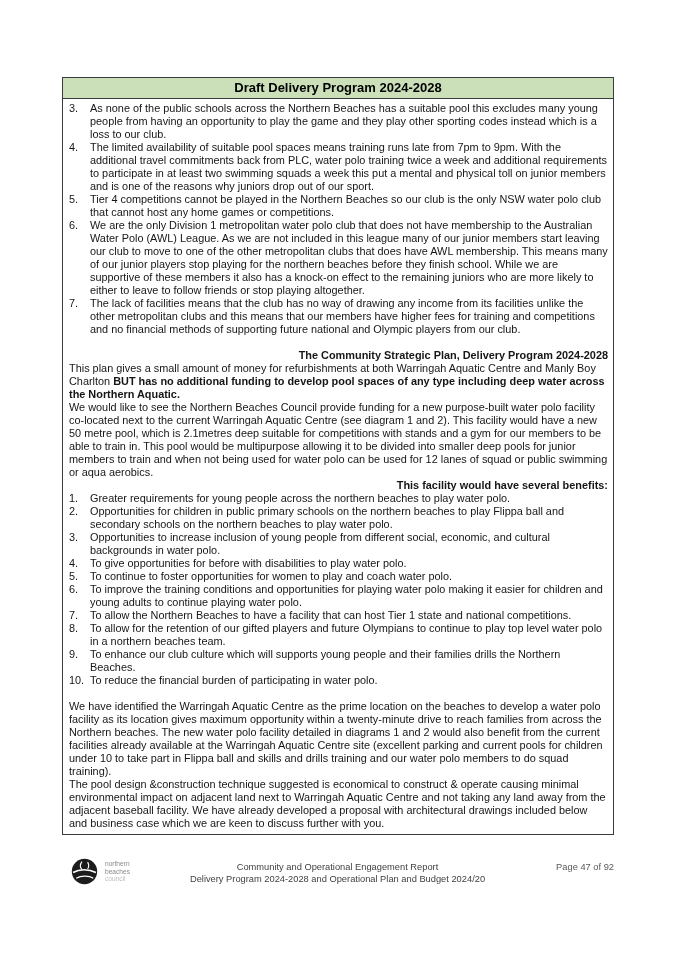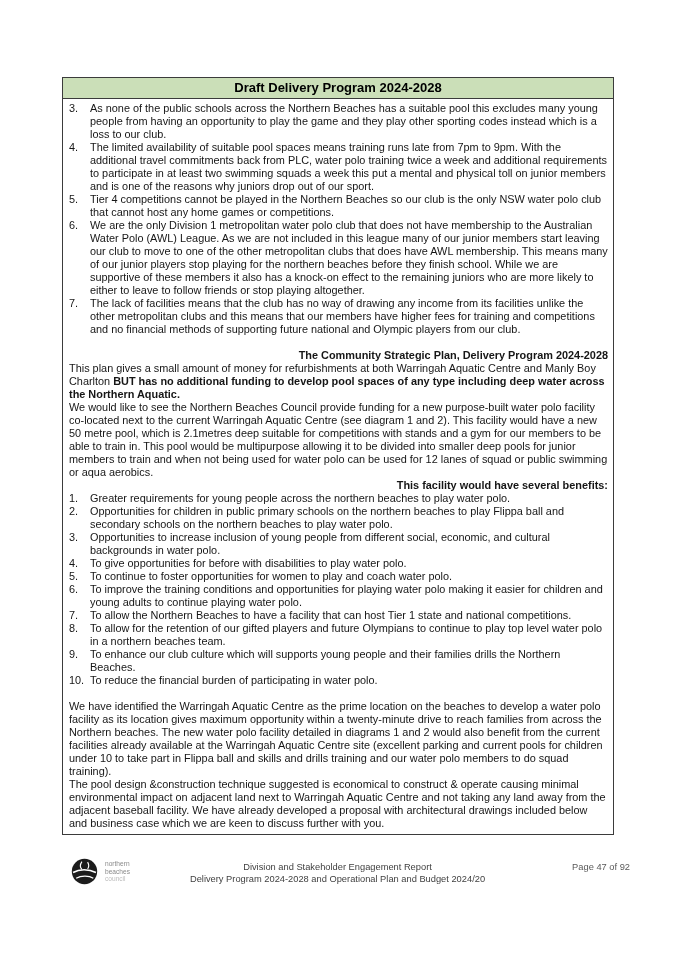--- a/index.html
+++ b/index.html
@@ -21,21 +21,21 @@
     text-align:left; color:#161616;
   }
   .lrow { display:flex; }
   .lrow .num { width:21px; flex:0 0 21px; }
   .lrow .txt { flex:1; }
   .gap { height:13px; }
   .b { font-weight:bold; }
   .hline { font-weight:bold;text-align:right; }
   .footer { position:absolute; left:0; top:858px; width:675px; height:40px; font-size:9.3px; }
   .f-center { position:absolute; left:0; right:0; top:4px; text-align:center; color:#3f3f3f; line-height:11.5px; }
-  .f-page { position:absolute; right:45px; top:4px; color:#595959;padding-left:9px; }
+  .f-page { position:absolute; right:61px; top:4px; color:#595959;padding-left:9px; }
   .f-logo { position:absolute; left:71px; top:0; display:flex; align-items:center; }
   .f-mark { width:27px; height:27px; }
   .f-word { margin-left:7px; font-size:6.6px; line-height:7.6px; color:#8a8a8a; }
   .f-word .lite { color:#bdbdbd; }
 </style>
 </head>
 <body>
 
 <div class="page">
 
@@ -129,19 +129,19 @@
         <path d="M10.5 3.5 C8.5 6.5 8.5 9 10.5 11" stroke="#ffffff" fill="none" stroke-width="1.1"></path>
         <path d="M16 4 C17.5 6.5 17.5 8.5 16 10.5" stroke="#ffffff" fill="none" stroke-width="1.1"></path>
       </svg>
       <div class="f-word">
         <div>northern</div>
         <div>beaches</div>
         <div class="lite">council</div>
       </div>
     </div>
     <div class="f-center">
-      <div>Division and Stakeholder Engagement Report</div>
+      <div>Community and Operational Engagement Report</div>
       <div>Delivery Program 2024-2028 and Operational Plan and Budget 2024/20</div>
     </div>
     <div class="f-page">Page 47 of 92</div>
   </div>
 
 </div>
 
 </body></html>

